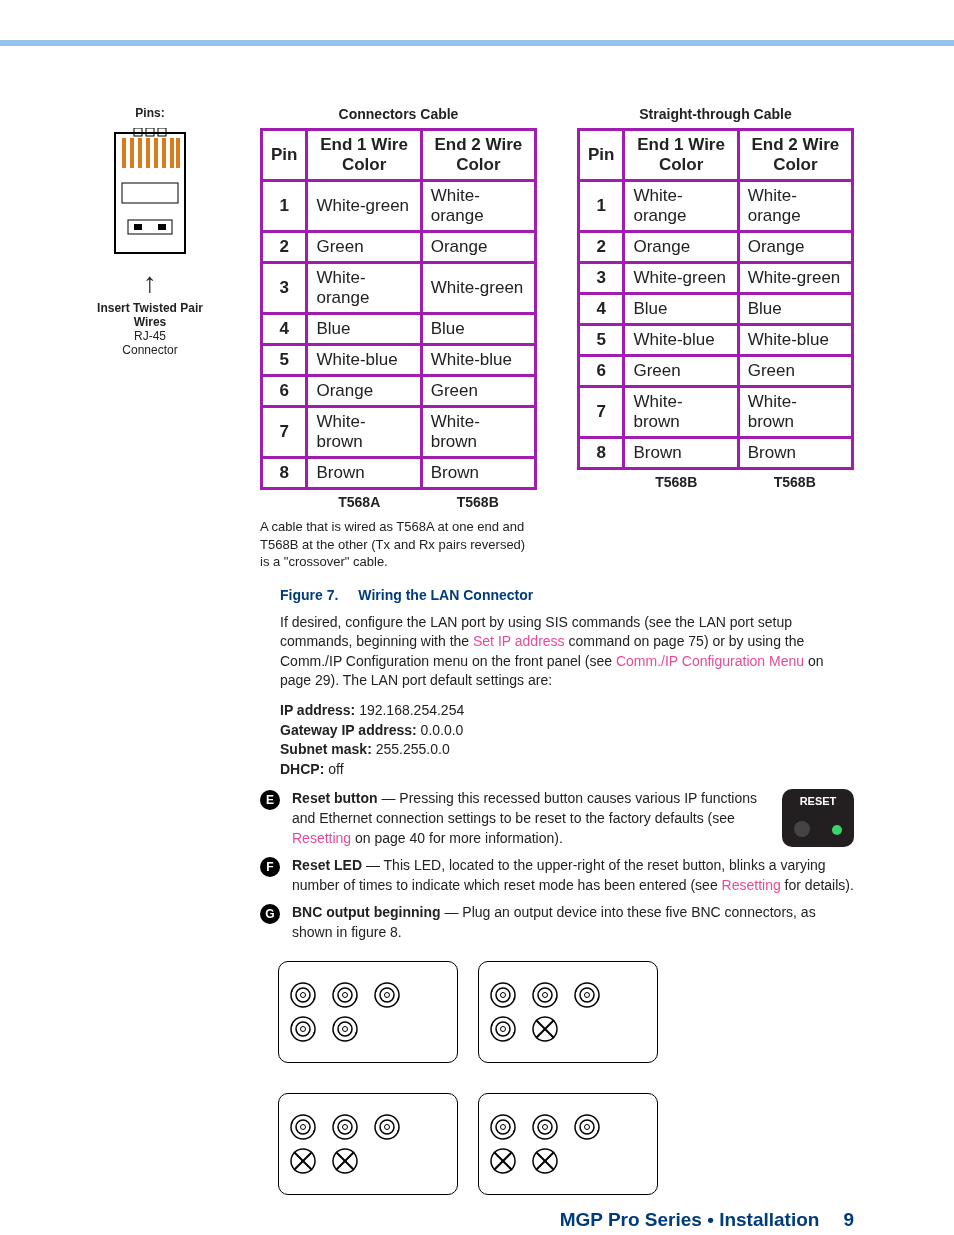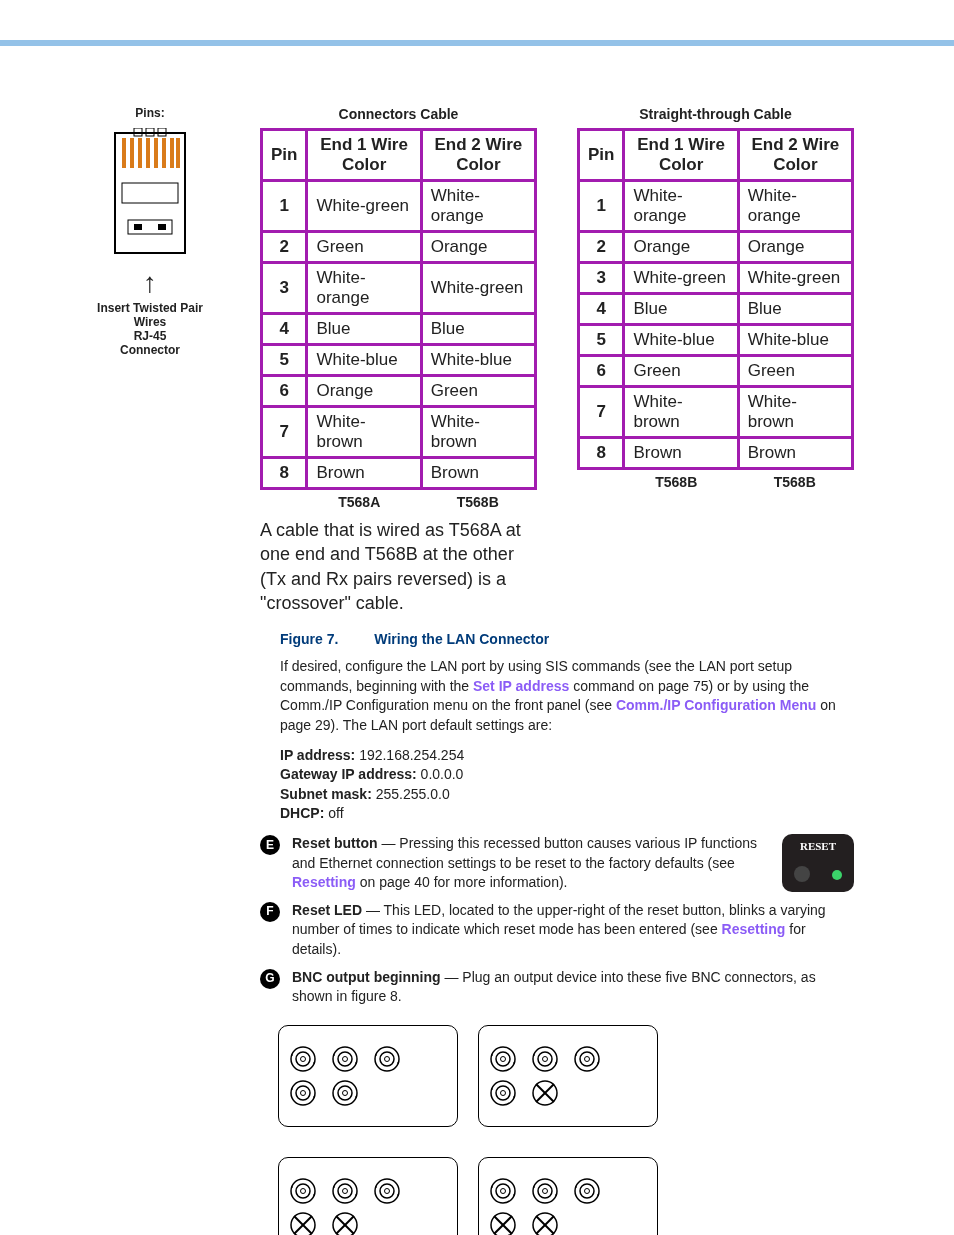--- a/index.html
+++ b/index.html
@@ -12,38 +12,38 @@
     background: #fff;
   }
   .topbar { height: 40px; border-bottom: 6px solid #94c2e8; margin-bottom: 60px; }
   .page { padding: 0 100px 40px 80px; }
   .row1 { display:flex; gap: 40px; align-items:flex-start; }
   .col-pins { width: 140px; text-align:center; font-size:12px; }
   .pins-title { font-weight:bold; margin-bottom:8px; }
   .rj45box { margin: 0 auto 8px auto; }
   .arrow { font-size:28px; line-height:1; }
   .pins-caption { font-weight:bold; margin-top:4px; }
-  .pins-caption2 { font-weight:bold; }
+  .pins-caption2 { font-weight:normal; }
   .tblwrap { flex:1; }
   .tblhdr { font-weight:bold; text-align:center; margin-bottom:6px; }
   table.wiring { border-collapse: collapse; width: 100%; border: 2px solid #003b7a; }
   table.wiring th, table.wiring td { border: 3px solid #a21caf; padding:4px 8px; font-size:17px; }
   table.wiring th { text-align:center; font-weight:bold; }
   table.wiring td.pin { text-align:center; font-weight:bold; }
   .stdrow { display:flex; font-weight:bold; margin-top:4px; }
   .stdrow span { flex:1; text-align:center; }
-  .caption { font-size:18px; margin-top:8px; line-height:1.35; }
+  .caption { font-size:13px; margin-top:8px; line-height:1.35; }
   .figlabel { color:#003b7a; font-weight:bold; margin: 16px 0 10px 0; }
-  .figlabel .fignum { margin-right: 36px; text-align: right; }
+  .figlabel .fignum { margin-right: 20px; text-align: right; }
   .body { margin-left: 0; }
   .para { margin: 0 0 10px 0; line-height:1.4; }
-  .link { color:#8b5cf6; font-weight:bold; cursor:pointer; }
+  .link { color:#ec4899; font-weight:normal; cursor:pointer; }
   .listitem { display:flex; gap:12px; margin: 8px 0; line-height:1.4; }
   .bullet { width:20px; height:20px; border-radius:50%; background:#000; color:#fff; font-weight:bold; font-size:12px; display:flex; align-items:center; justify-content:center; flex: 0 0 20px; margin-top:1px; }
-  .resetbox { float:right; width:72px; height:52px; background:#231f20; border-radius:10px; color:#fff; font-weight:bold; font-size:11px; text-align:center; padding-top:6px; margin-left:8px; position:relative;font-family:Liberation Serif, serif; }
+  .resetbox { float:right; width:72px; height:52px; background:#231f20; border-radius:10px; color:#fff; font-weight:bold; font-size:11px; text-align:center; padding-top:6px; margin-left:8px; position:relative; }
   .resetbox .btn { width:16px; height:16px; background:#444; border-radius:50%; position:absolute; left:12px; bottom:10px; }
   .resetbox .led { width:10px; height:10px; background:#3bd36a; border-radius:50%; position:absolute; right:12px; bottom:12px; }
   .bncgrid { display:grid; grid-template-columns: 180px 180px; gap: 30px 20px; margin: 18px 0 8px 18px; }
   .bncpanel { border:1.5px solid #000; border-radius:10px; height:88px; display:flex; flex-direction:column; justify-content:center; gap:6px; padding:6px 10px; }
   .bncrow { display:flex; gap:14px; justify-content:flex-start; }
   .bnc { width:28px; height:28px; }
   .footer { display:flex; justify-content:flex-end; gap:24px; color:#003b7a; font-weight:bold; font-size:19px; margin-top:14px; }
   .settings b { font-weight:bold; }
 </style>
 </head>

